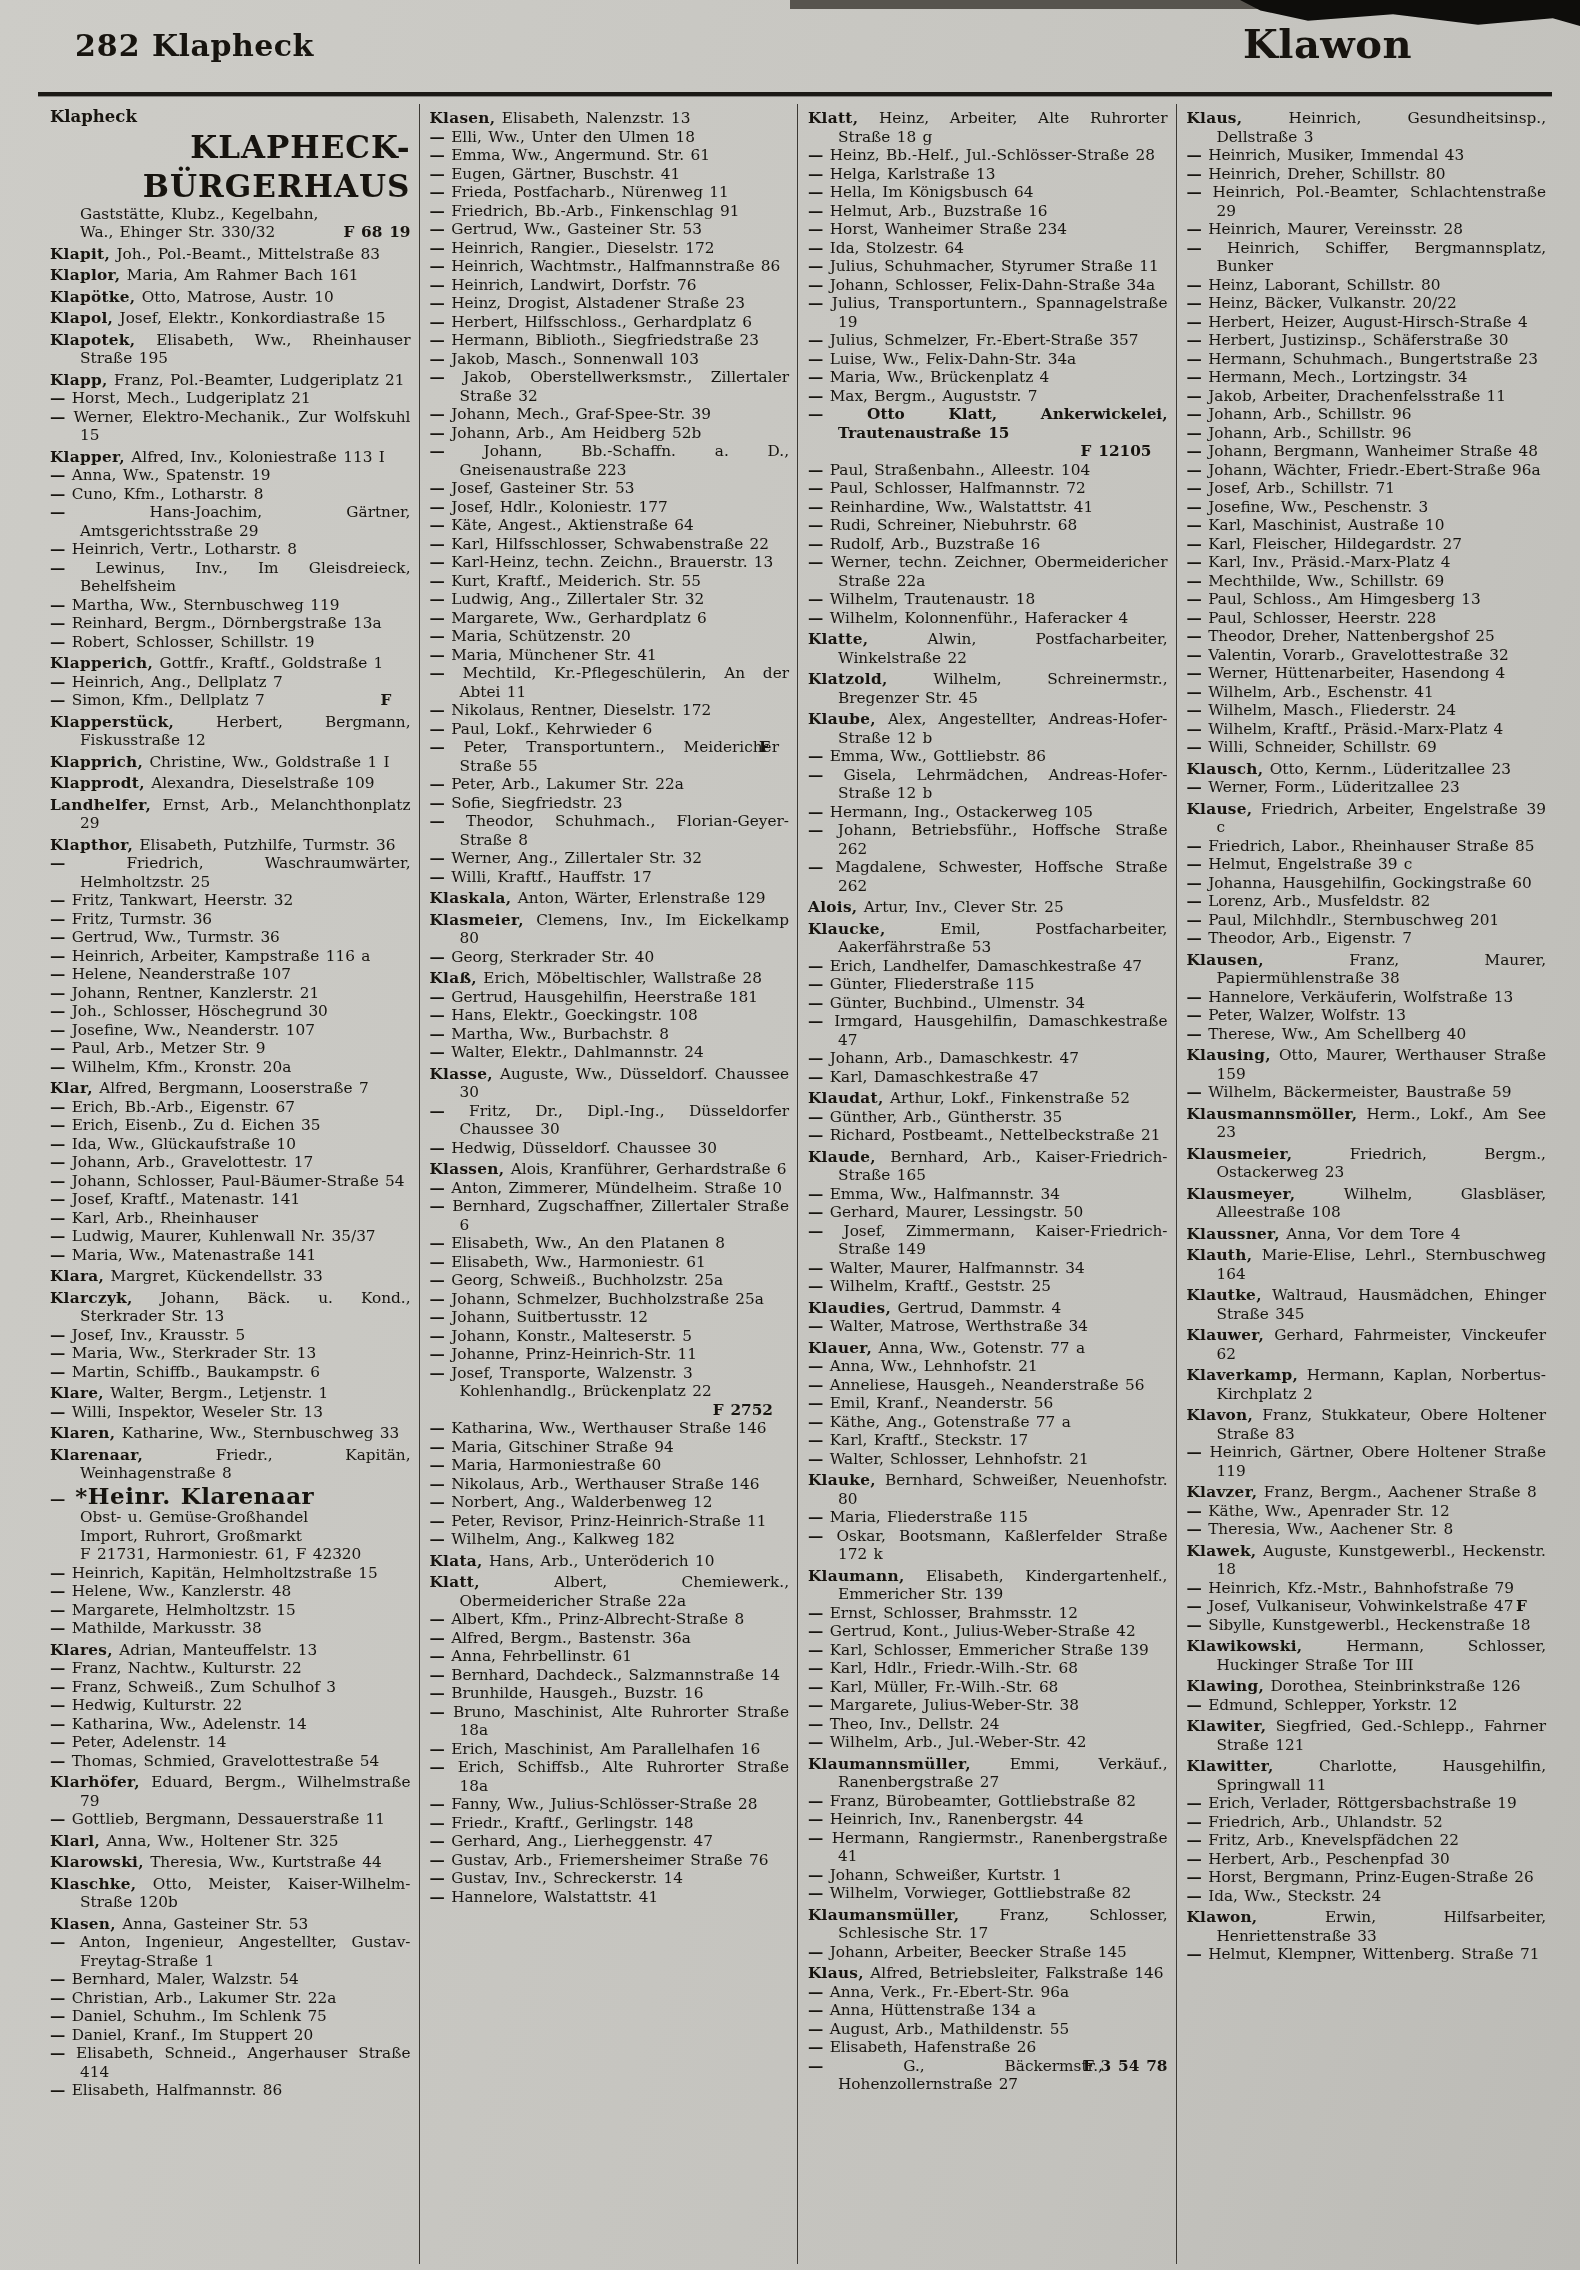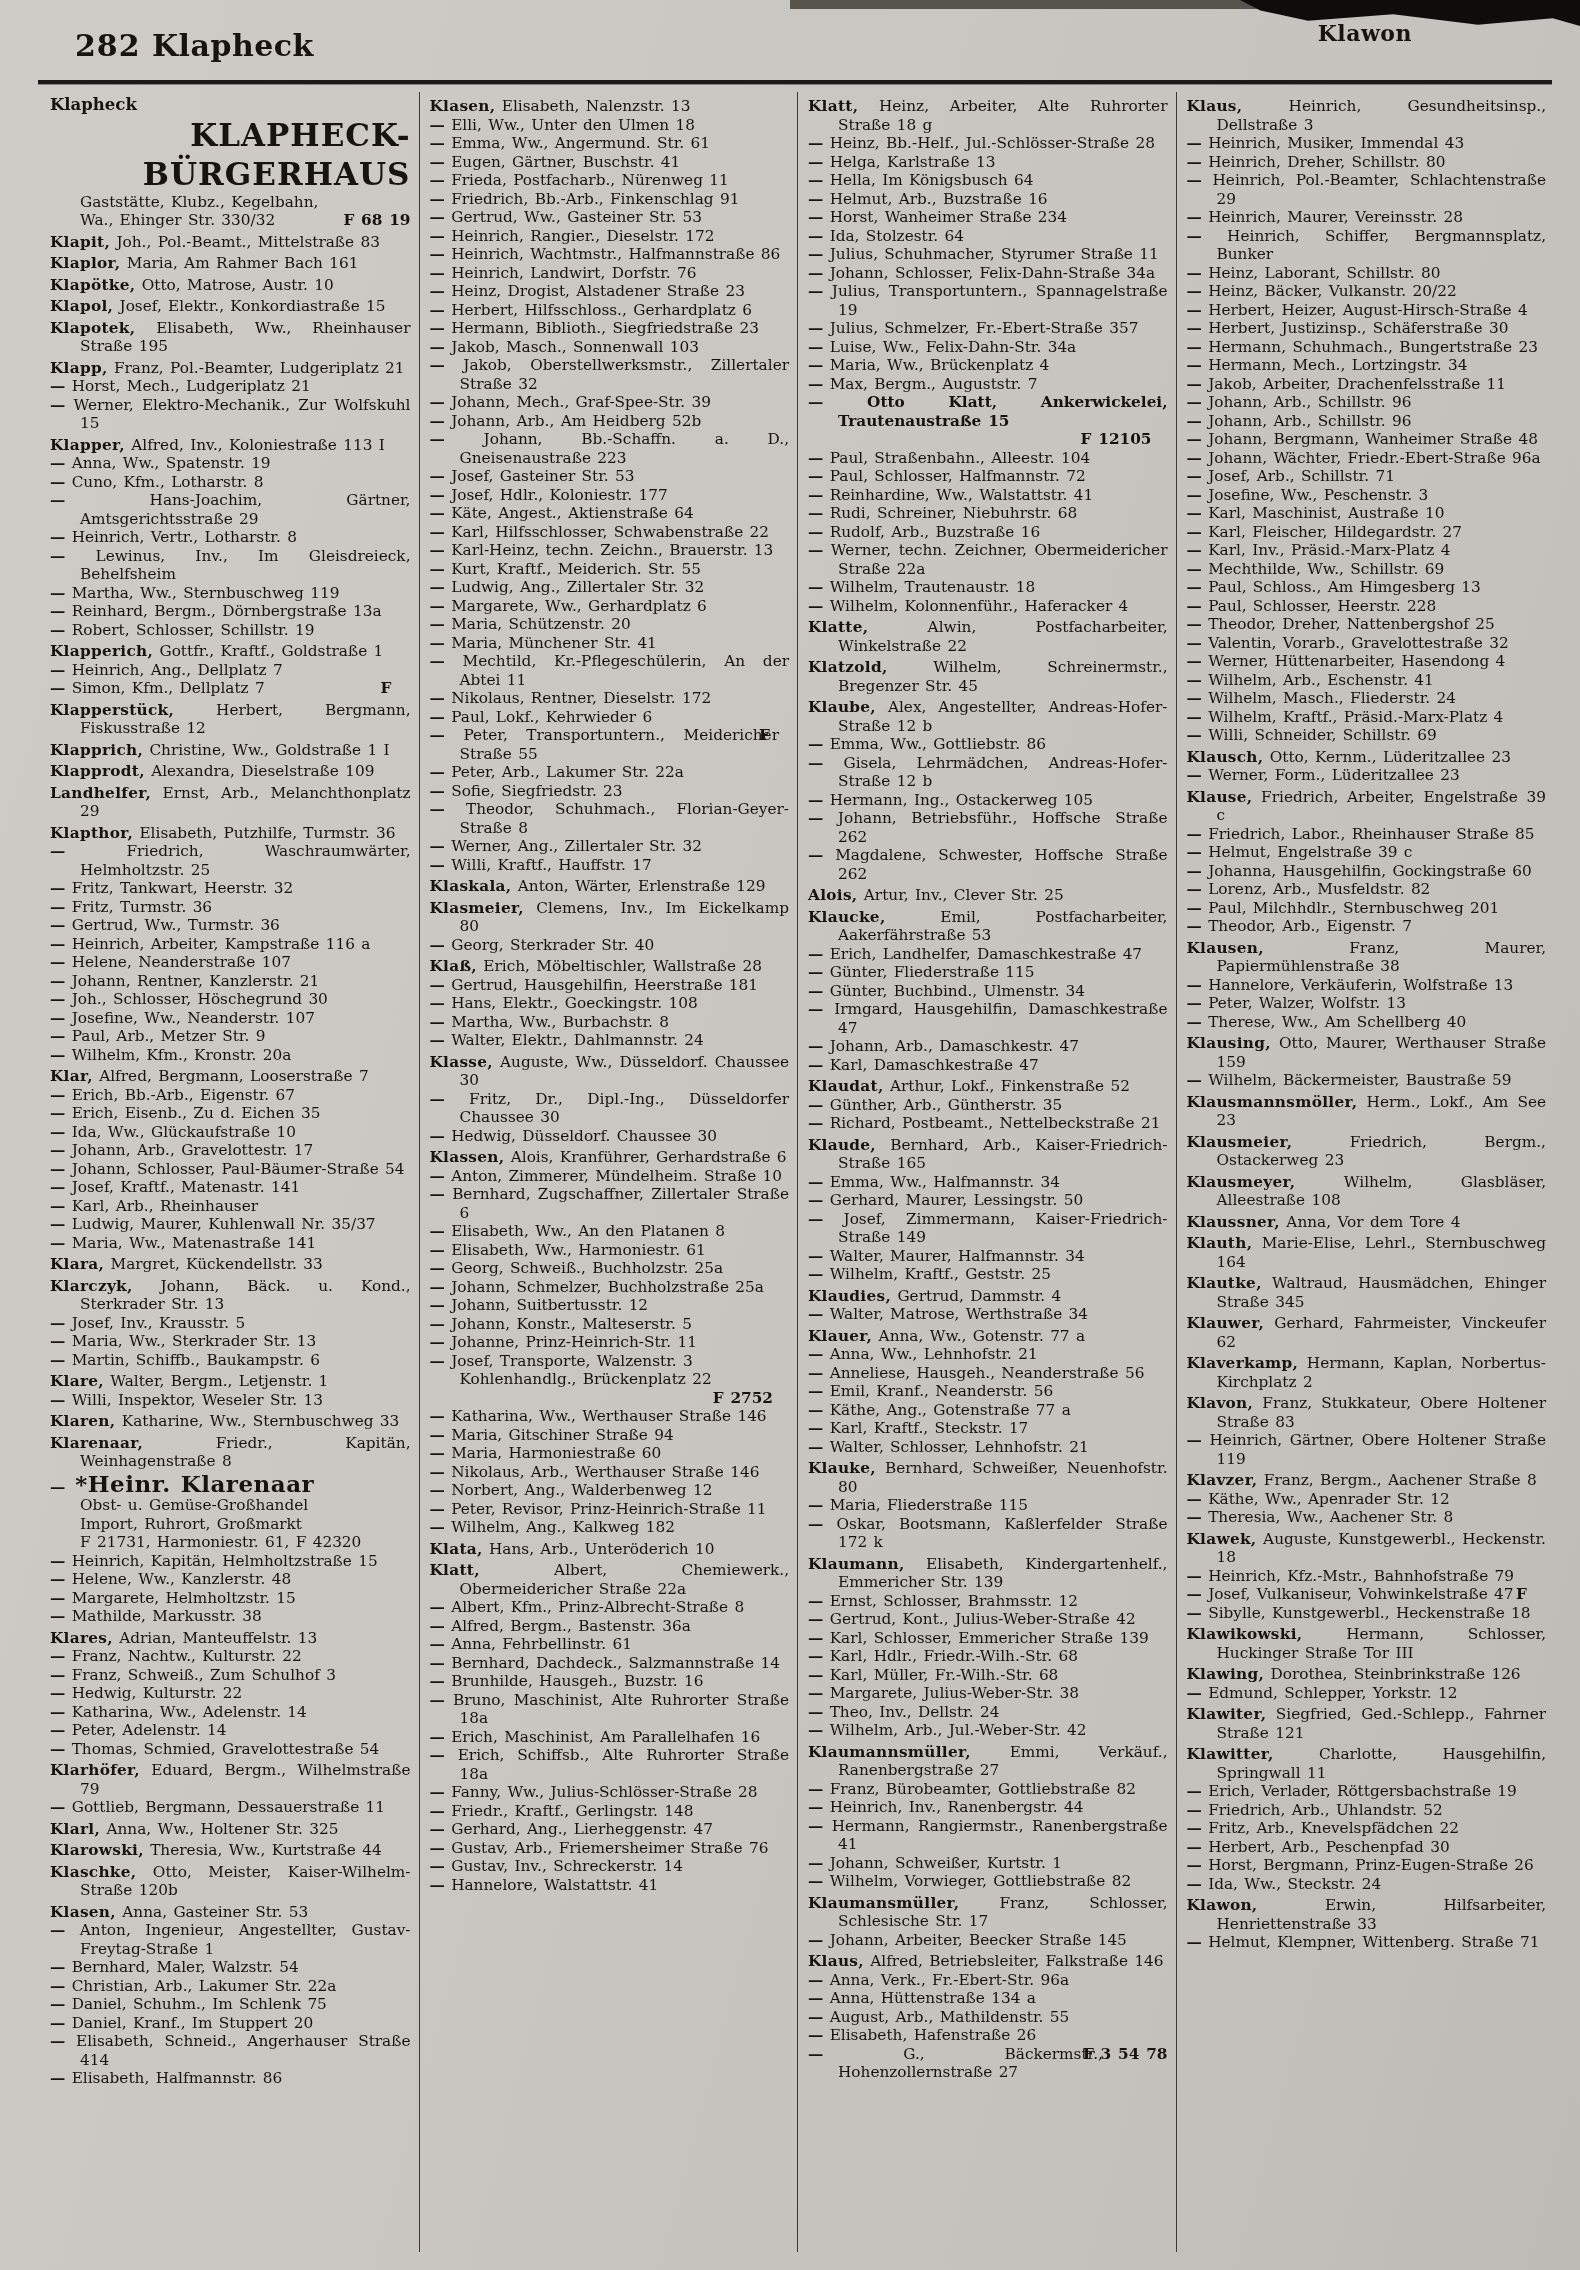--- a/index.html
+++ b/index.html
@@ -5,24 +5,24 @@
   html,body{margin:0;padding:0;}
   body{
     width:1580px;height:2270px;position:relative;overflow:hidden;
     background:linear-gradient(105deg,#cdccc7 0%,#c8c7c2 40%,#c3c2bd 75%,#bcbbb6 100%);
     font-family:"DejaVu Serif","Liberation Serif",serif;
     color:#17140f;
   }
   .artifact-top{position:absolute;top:0;left:790px;width:790px;height:9px;background:#43403a;opacity:.85;}
   .artifact-corner{position:absolute;top:0;right:0;width:340px;height:26px;background:#0e0d0b;
     clip-path:polygon(0 0,100% 0,100% 100%,92% 70%,70% 95%,45% 55%,20% 80%,6% 40%);}
-  .header{position:relative;height:56px;padding-top:18px;}
+  .header{position:relative;height:56px;padding-top:30px;}
   .pageno{position:absolute;left:75px;top:28px;font-size:30px;font-weight:bold;letter-spacing:1px;}
   .guide-left{position:absolute;left:152px;top:28px;font-size:30px;font-weight:bold;letter-spacing:.5px;}
-  .guide-right{position:absolute;right:168px;top:20px;font-size:22px;font-weight:bold;letter-spacing:.5px;margin-left:44px;}
+  .guide-right{position:absolute;right:168px;top:20px;font-size:40px;font-weight:bold;letter-spacing:.5px;margin-left:44px;}
   .rule{margin:6px 28px 0 38px;height:4px;background:#1c1a16;box-shadow:0 1px 0 rgba(0,0,0,.35);}
   .cols{
     margin:8px 26px 0 40px;height:2160px;overflow:hidden;
     display:grid;grid-template-columns:repeat(4,1fr);column-gap:0;
   }
   .col{overflow:hidden;padding:2px 8px 0 10px;}
   .col + .col{border-left:1.5px solid #3c3934;}
   .e{
     font-size:15.3px;line-height:18.5px;text-align:justify;
     padding-left:30px;text-indent:-30px;

